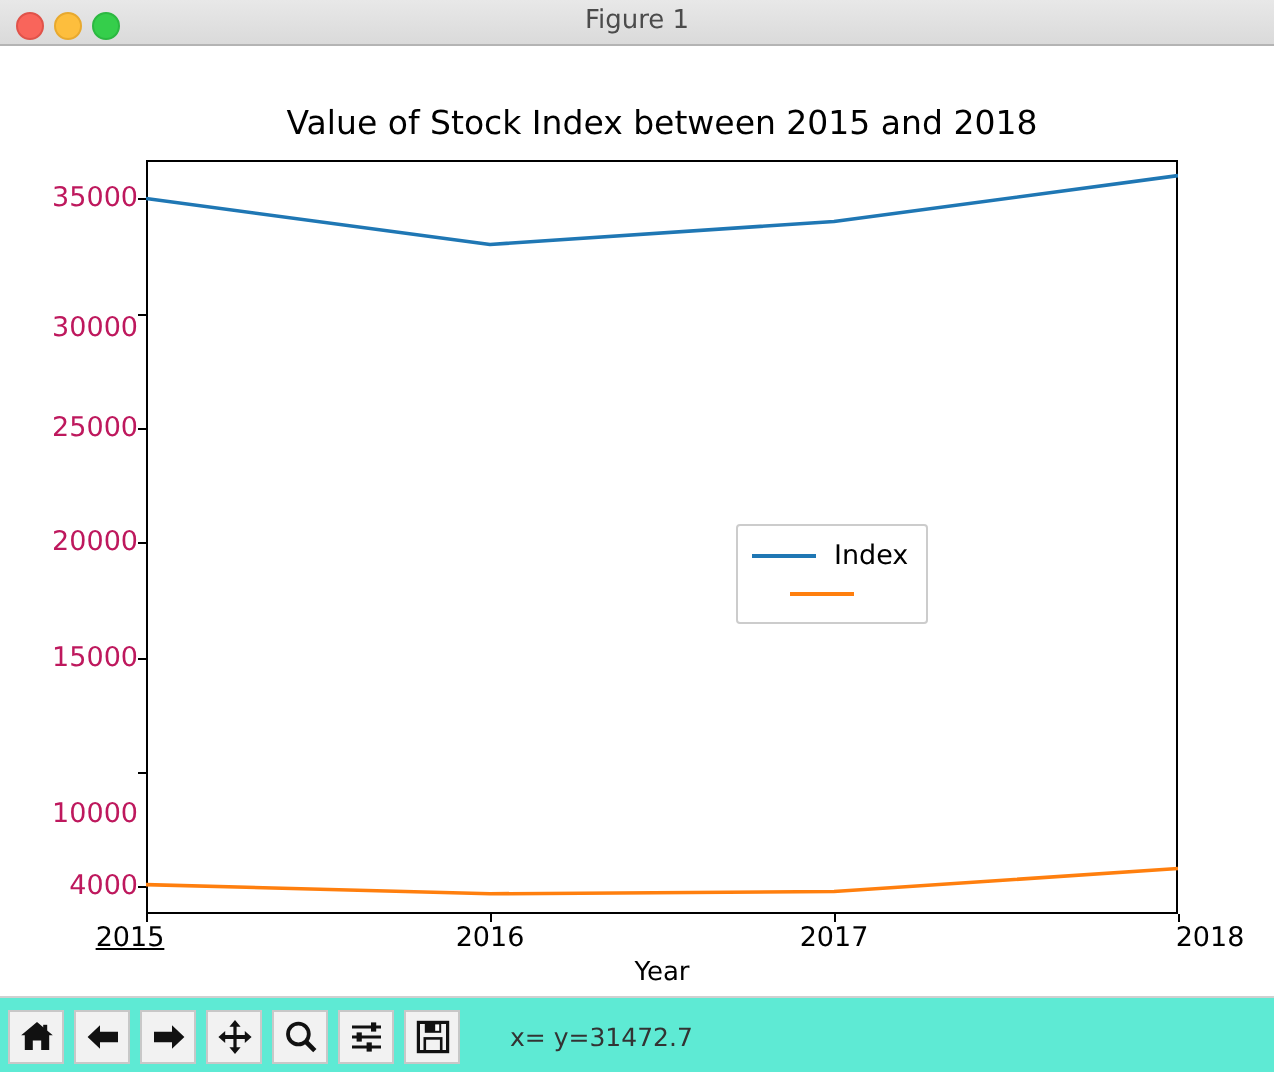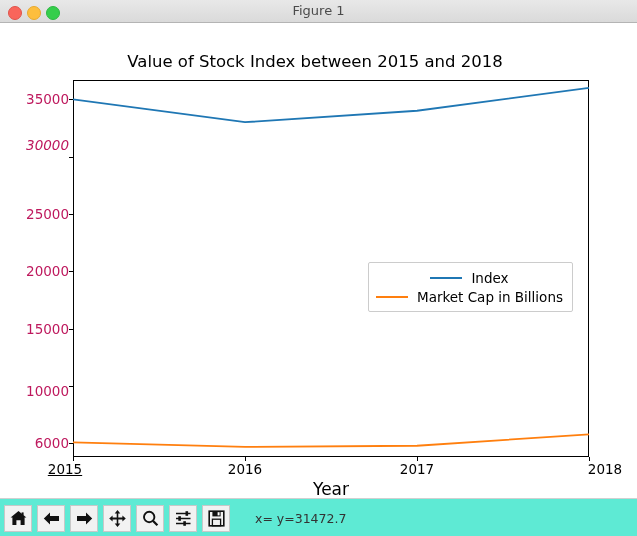--- a/index.html
+++ b/index.html
@@ -51,21 +51,21 @@
   
   #figure-canvas {
     position: absolute;
     left: 0; top: 24px;
     width: 637px;
     height: 474px;
     background: #ffffff;
   }
   #chart-title {
     position: absolute;
-    left: 57px;
+    left: 73px;
     top: 28px;
     width: 516px;
     text-align: center;
     font-size: 16.5px;
     color: #000000;
   }
   #plot-frame {
     position: absolute;
     left: 73px;
     top: 56px;
@@ -118,21 +118,21 @@
     width: 1px;
     height: 4px;
     background: #000000;
   }
   #xaxis-label {
     position: absolute;
     left: 73px;
     top: 455px;
     width: 516px;
     text-align: center;
-    font-size: 17px;
+    font-size: 13px;
     color: #000000;
   }
   
   #legend {
     position: absolute;
     left: 368px;
     top: 238px;
     background: #ffffff;
     border: 1px solid #cccccc;
     border-radius: 2px;
@@ -197,31 +197,31 @@
     <div class="light" id="light-min"></div>
     <div class="light" id="light-max"></div>
     <div id="window-title">Figure 1</div>
   </div>
 
   <div id="figure-canvas">
 
     <div id="chart-title">Value of Stock Index between 2015 and 2018</div>
 
     <div id="ytick-labels">
-        <div class="ytick-label" style="top: 419.462px;">6000</div>
+        <div class="ytick-label" style="top: 419.462px;">4000</div>
         <div class="ytick-mark" style="top: 419.462px;"></div>
-        <div class="ytick-label" style="top: 367px;">10000</div>
+        <div class="ytick-label" style="top: 383px;">10000</div>
         <div class="ytick-mark" style="top: 362.097px;"></div>
         <div class="ytick-label" style="top: 304.733px;">15000</div>
         <div class="ytick-mark" style="top: 304.733px;"></div>
         <div class="ytick-label" style="top: 247.368px;">20000</div>
         <div class="ytick-mark" style="top: 247.368px;"></div>
         <div class="ytick-label" style="top: 190.004px;">25000</div>
         <div class="ytick-mark" style="top: 190.004px;"></div>
-        <div class="ytick-label" style="top: 121px; font-style: italic;">30000</div>
+        <div class="ytick-label" style="top: 140px;">30000</div>
         <div class="ytick-mark" style="top: 132.639px;"></div>
         <div class="ytick-label" style="top: 75.2745px;">35000</div>
         <div class="ytick-mark" style="top: 75.2745px;"></div>
       </div>
 
     <div id="plot-frame"></div>
 
     <svg id="plot-svg" viewBox="0 0 516 377" preserveAspectRatio="none">
       <polyline id="series-line-0" fill="none" stroke-width="1.8" stroke-linejoin="round" points="0,19.274497869750462 172,42.22032866707241 344,30.747413268411435 516,7.801582471089489" stroke="#1f77b4"></polyline>
       <polyline id="series-line-1" fill="none" stroke-width="1.8" stroke-linejoin="round" points="0,362.31466828971395 172,366.9038344491783 344,365.75654290931226 516,354.28362751065123" stroke="#ff7f0e"></polyline>
@@ -240,21 +240,20 @@
 
     <div id="xaxis-label">Year</div>
 
     <div id="legend">
       <div class="legend-row">
         <div class="legend-swatch" style="background:#1f77b4"></div>
         <div class="legend-text">Index</div>
       </div>
       <div class="legend-row">
         <div class="legend-swatch" style="background:#ff7f0e"></div>
-        <div class="legend-text">Market Cap in Billions</div>
       </div>
     </div>
 
   </div>
 
   <div id="toolbar">
 
     <div class="tool-btn" style="left:4px">
       <svg width="19" height="19" viewBox="0 0 19 19">
         <path d="M9.5 2 L1.6 8.6 L3.4 8.6 L3.4 16 L7.4 16 L7.4 11.2 L11.6 11.2 L11.6 16 L15.6 16 L15.6 8.6 L17.4 8.6 Z" fill="#111111"></path>

